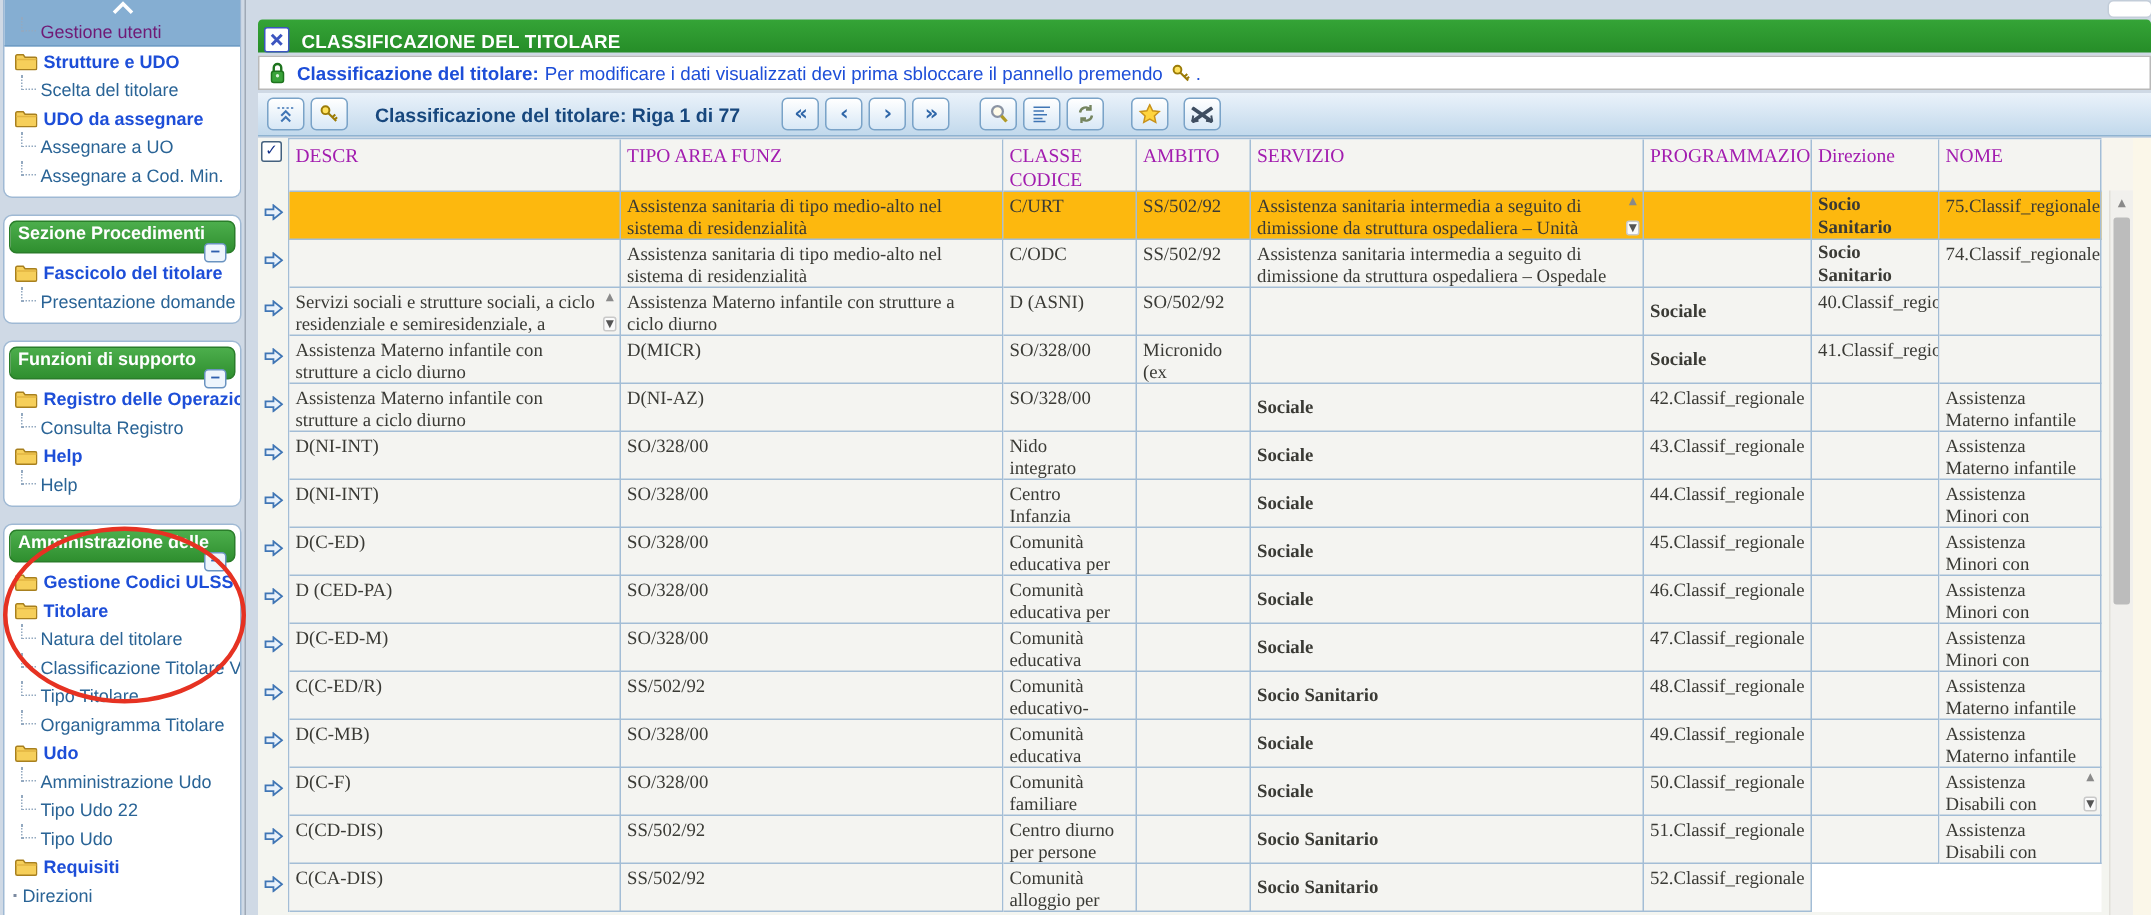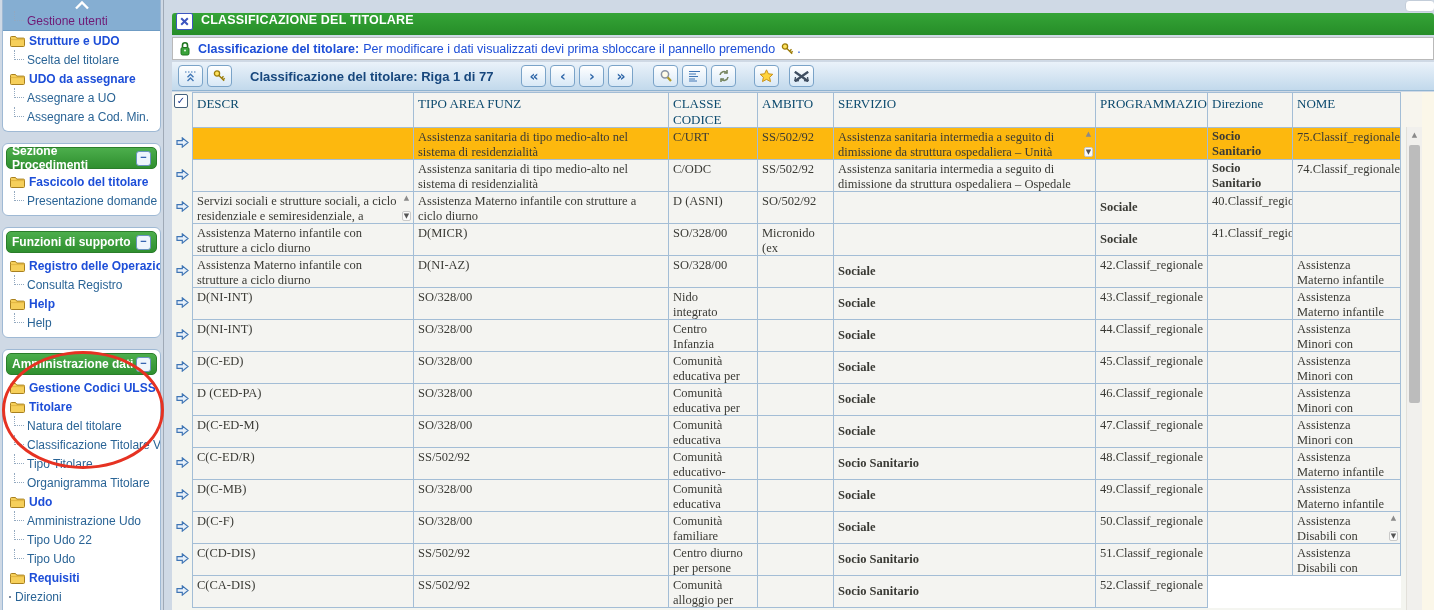--- a/index.html
+++ b/index.html
@@ -8,35 +8,35 @@
     background:#cfd9e5;font-family:"Liberation Sans",sans-serif;
   }
   
   .sidebar{position:absolute;left:0;top:0;width:163px;height:610px;}
   .sidebar-divider{position:absolute;left:163px;top:0;width:1px;height:610px;background:#9fa9b6;}
   .panel{background:#fff;border:1px solid #9fb9d4;border-radius:6px;margin:0 2px 11px 2px;padding-bottom:5px;}
   .panel-first{border-top:none;border-radius:0 0 6px 6px;padding-top:0;margin-top:0;}
   .scrollzone{height:30px;background:#85aed2;border-bottom:1px solid #6f9cc4;overflow:hidden;cursor:pointer;}
   .scrollzone .chev{display:block;margin:0 auto;height:10px;width:16px;}
   .panel-header{margin:3px;height:20px;background:linear-gradient(#4cae4c,#2f8f2f);border:1px solid #2a7d2a;
-    border-radius:5px;color:#fff;font-weight:bold;font-size:12px;display:flex;align-items:center;padding:0 5px;cursor:pointer;}
+    border-radius:5px;color:#fff;font-weight:bold;font-size:12px;display:flex;align-items:flex-start;padding:0 5px;cursor:pointer;flex-direction:column;}
   .panel-header .minus{margin-left:auto;width:13px;height:13px;background:#eef5fc;border:1px solid #6a93c0;border-radius:3px;
     color:#2f5fae;font-size:11px;line-height:11px;text-align:center;font-weight:bold;cursor:pointer;}
   .tree-item{display:flex;align-items:center;height:19px;padding-left:5px;font-size:12px;color:#2a6496;cursor:pointer;white-space:nowrap;overflow:hidden;}
   .tree-item .fico{flex:none;margin:0 4px 0 2px;display:flex;}
   .tree-item .guide{flex:none;width:9px;height:9px;border-left:1px dotted #93a9c0;border-bottom:1px dotted #93a9c0;margin:-9px 3px 0 6px;}
   .tree-item .pdot{flex:none;width:2px;height:2px;background:#7b8aa0;margin:0 4px 0 1px;}
   .t-folder .tlabel{font-weight:bold;color:#1d4ed8;text-align:center;}
   .scrollzone .tree-item{color:#701a75;margin-top:1px;}
   .red-circle{position:absolute;left:2px;top:351px;width:156px;height:112px;border:3px solid #e63222;border-radius:50%;pointer-events:none;z-index:6;}
   
   .main{position:absolute;left:172px;top:0;width:1262px;height:610px;}
   .corner-tab{position:absolute;left:1233px;top:0;width:28px;height:10px;background:#fff;border:1px solid #c3cdd9;border-radius:4px;}
   .titlebar{position:absolute;left:0;top:13px;width:100%;height:22px;background:linear-gradient(#35a437,#268d28);
-    border-radius:3px 3px 0 0;display:flex;align-items:flex-start;padding:0 0 0 4px;box-sizing:border-box;}
+    border-radius:3px 3px 0 0;display:flex;align-items:flex-end;padding:0 0 0 4px;box-sizing:border-box;}
   .close-btn{width:15px;height:15px;background:#fff;border:1px solid #3c55c0;border-radius:2px;display:flex;align-items:center;justify-content:center;cursor:pointer;}
   .titlebar .title{margin-left:8px;color:#fff;font-weight:bold;font-size:12.5px;letter-spacing:.2px;}
   .infobar{position:absolute;left:0;top:37px;width:100%;height:23px;background:#fff;border:1px solid #b9b9b9;box-sizing:border-box;
     display:flex;align-items:center;font-size:12.5px;color:#1d4ed8;}
   .infobar .lock{margin:0 7px 0 6px;display:flex;}
   .infobar b{margin-right:4px;}
   .infobar .keyicon{margin:0 3px 0 6px;display:flex;}
   .toolbar{position:absolute;left:0;top:62px;width:100%;height:29px;background:linear-gradient(#eaf2fa,#c2d9ec);
     border-bottom:1px solid #8fb3d1;display:flex;align-items:center;padding-left:6px;box-sizing:border-box;}
   .tbtn{width:25px;height:22px;border:1px solid #7aa3c8;border-radius:4px;background:linear-gradient(#ffffff,#d8e8f6);
@@ -49,21 +49,21 @@
   .sb-top{position:absolute;left:1228px;top:92px;width:34px;height:35px;background:#f7f5ee;}
   .cream{position:absolute;left:1250px;top:92px;width:12px;height:518px;background:#fbf7e9;}
   .grid-area{position:absolute;left:0;top:92px;display:flex;}
   .gutter{width:20px;flex:none;}
   .g-head{height:35px;padding:2px 0 0 2px;box-sizing:border-box;}
   .cb{width:12px;height:12px;background:#fff;border:1px solid #44617e;border-radius:2px;font-size:10px;line-height:11px;text-align:center;color:#16338a;cursor:pointer;}
   .g-row{height:32px;display:flex;align-items:center;justify-content:center;cursor:pointer;}
   .grid{display:grid;grid-template-columns:221px 255px 89px 76px 262px 112px 85px 108px;
     grid-template-rows:35px repeat(15,32px);border-top:1px solid #a3bdd6;border-left:1px solid #a3bdd6;background:#fff;}
   .hcell{border-right:1px solid #a3bdd6;border-bottom:1px solid #a3bdd6;background:#f4f4f1;
-    font-family:"Liberation Serif",serif;font-size:13px;color:#0c4a6e;padding:3px 4px 0;box-sizing:border-box;overflow:hidden;}
+    font-family:"Liberation Serif",serif;font-size:13px;color:#a21caf;padding:3px 4px 0;box-sizing:border-box;overflow:hidden;}
   .cell{border-right:1px solid #a3bdd6;border-bottom:1px solid #a3bdd6;background:#f4f4f1;
     font-family:"Liberation Serif",serif;font-size:12.5px;line-height:1.17;color:#3a3a35;
     padding:2px 13px 0 4px;box-sizing:border-box;overflow:hidden;position:relative;cursor:default;}
   .cell.sel{background:#fdb80e;}
   .cell.mid{display:flex;align-items:center;padding-top:0;font-weight:bold;}
   .spinner{position:absolute;right:1px;top:2px;bottom:2px;width:11px;display:flex;flex-direction:column;justify-content:space-between;align-items:center;}
   .spinner .sp-up{font-size:7px;color:#8a8a8a;font-family:"DejaVu Sans",sans-serif;}
   .spinner .sp-dn{font-size:7px;color:#555;background:#fafafa;border:1px solid #c9c9c9;border-radius:2px;padding:0 1px;font-family:"DejaVu Sans",sans-serif;}
   
   .vscroll{position:absolute;left:1234px;top:127px;width:15px;height:483px;background:#f1f0ed;border-left:1px solid #e2e0da;}
@@ -170,21 +170,21 @@
         </div>
         <div class="tree-item t-leaf">
           <span class="guide"></span>
           <span class="tlabel">Help</span>
         </div>
       </div>
   </div>
 
   <div class="panel">
     <div class="panel-header">
-      <span>Amministrazione dati</span>
+      <span>Amministrazione delle</span>
       <span class="minus">−</span>
     </div>
     <div class="items">
         <div class="tree-item t-folder">
           <span class="fico">
             <svg width="15" height="12" viewBox="0 0 15 12">
               <path d="M0.5 2.5 a1 1 0 0 1 1-1 h4 l1.2 1.6 h6.8 a1 1 0 0 1 1 1 v6.4 a1 1 0 0 1-1 1 h-12 a1 1 0 0 1-1-1 z" fill="#f6cf5a" stroke="#a8801f"></path>
               <path d="M0.7 4.6 h13.6" stroke="#e2b542" fill="none"></path>
             </svg>
           </span>

